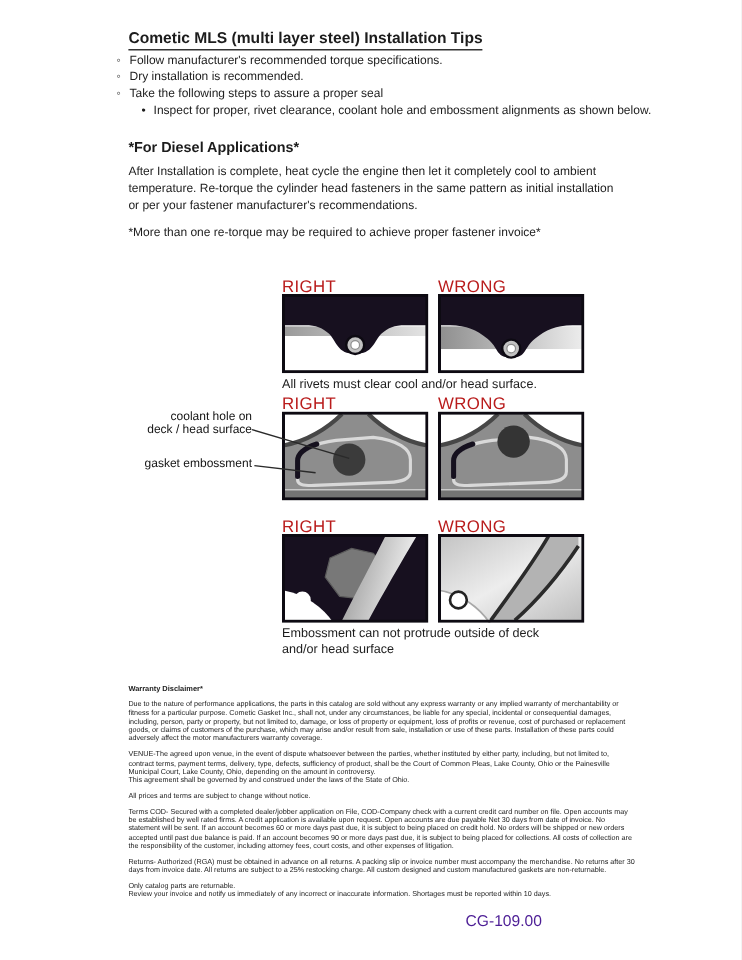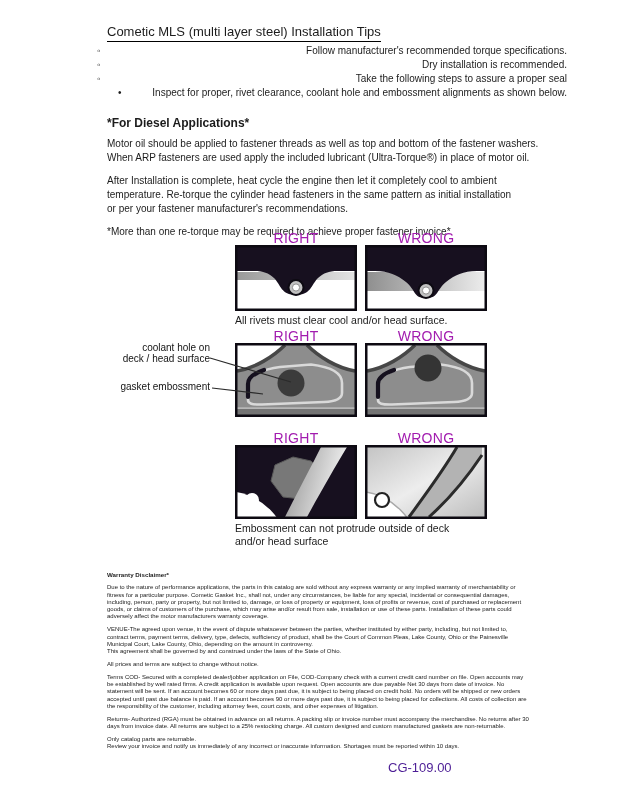--- a/index.html
+++ b/index.html
@@ -2,36 +2,36 @@
 <html><head>
 <meta charset="utf-8">
 <style>
   html,body{margin:0;padding:0;background:#e8e8e8;}
   .page{
     position:relative;width:618px;height:800px;background:#ffffff;
     font-family:"Liberation Sans", sans-serif;color:#1c1c1c;overflow:hidden;
     margin:0 auto;
   }
   .title{
-    position:absolute;left:107px;top:24px;font-size:13px;font-weight:normal;
+    position:absolute;left:107px;top:24px;font-size:13px;font-weight:bold;
     border-bottom:1.6px solid #000;padding-bottom:2px;white-space:nowrap;
   }
-  .bullets{position:absolute;left:97px;top:44px;width:470px;font-size:10px;line-height:14px;text-align:right;}
+  .bullets{position:absolute;left:97px;top:44px;width:470px;font-size:10px;line-height:14px;}
   .b{position:relative;padding-left:11px;}
   .b::before{content:"◦";position:absolute;left:0;top:0;font-size:10px;}
   .sb{position:relative;margin-left:21px;padding-left:10px;}
   .sb::before{content:"•";position:absolute;left:0;top:0;font-size:10px;}
   .diesel{position:absolute;left:107px;top:116px;width:450px;font-size:10px;line-height:14px;}
   .diesel h2{font-size:12px;font-weight:bold;margin:0 0 7px 0;}
   .diesel p{margin:0 0 9px 0;white-space:pre-line;}
   .fig-row{position:absolute;left:235px;display:grid;grid-template-columns:122px 122px;column-gap:8px;}
   .fig-row.r1{top:231px;}
   .fig-row.r2{top:329px;}
   .fig-row.r3{top:431px;}
-  .fig-label{text-align:center;font-size:14px;letter-spacing:.3px;height:14px;line-height:14px;color:#a21caf;}
+  .fig-label{font-size:14px;letter-spacing:.3px;height:14px;line-height:14px;color:#b91c1c;}
   .fig-row svg{display:block;margin-top:0;}
   .fig-caption{grid-column:1 / span 2;font-size:10.5px;line-height:13px;margin-top:3px;white-space:nowrap;}
   .fig-caption.wrap{white-space:normal;width:218px;}
   .callout{position:absolute;left:98px;width:112px;text-align:right;font-size:10px;line-height:11px;white-space:pre-line;color:#141414;}
   .callout.c1{top:342px;}
   .callout.c2{top:381px;text-align:right;}
   .leaders{position:absolute;left:204px;top:352px;}
   .disclaimer{position:absolute;left:107px;top:571px;width:422px;font-size:6px;line-height:7.3px;color:#222;}
   .disclaimer h3{font-size:6.2px;margin:0 0 6px 0;font-weight:bold;}
   .disclaimer p{margin:0 0 5.5px 0;white-space:pre-line;}
@@ -46,22 +46,20 @@
 
   <div class="bullets">
     <div class="b">Follow manufacturer's recommended torque specifications.</div>
     <div class="b">Dry installation is recommended.</div>
     <div class="b">Take the following steps to assure a proper seal</div>
     <div class="sb">Inspect for proper, rivet clearance, coolant hole and embossment alignments as shown below.</div>
   </div>
 
   <div class="diesel">
     <h2>*For Diesel Applications*</h2>
-    <p>Motor oil should be applied to fastener threads as well as top and bottom of the fastener washers.
-When ARP fasteners are used apply the included lubricant (Ultra-Torque®) in place of motor oil.</p>
     <p>After Installation is complete, heat cycle the engine then let it completely cool to ambient
 temperature. Re-torque the cylinder head fasteners in the same pattern as initial installation
 or per your fastener manufacturer's recommendations.</p>
     <p>*More than one re-torque may be required to achieve proper fastener invoice*</p>
   </div>
 
   <div class="fig-row r1">
     <div class="fig-label">RIGHT</div>
     <div class="fig-label">WRONG</div>
     <svg width="122" height="66" viewBox="0 0 122 66">

